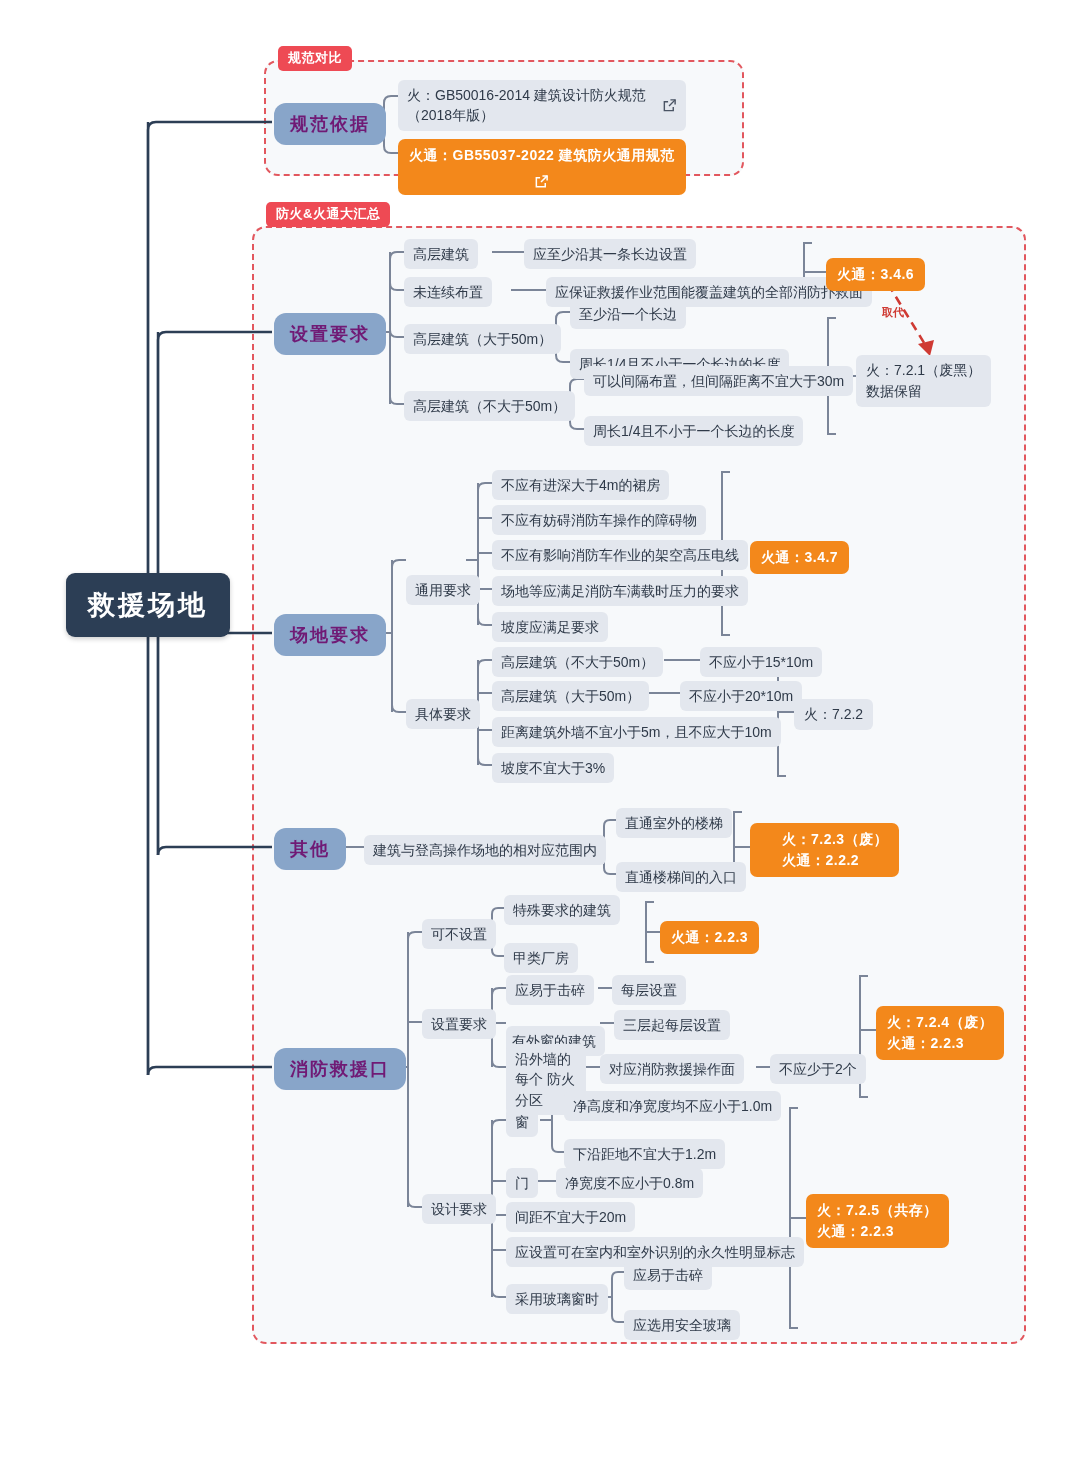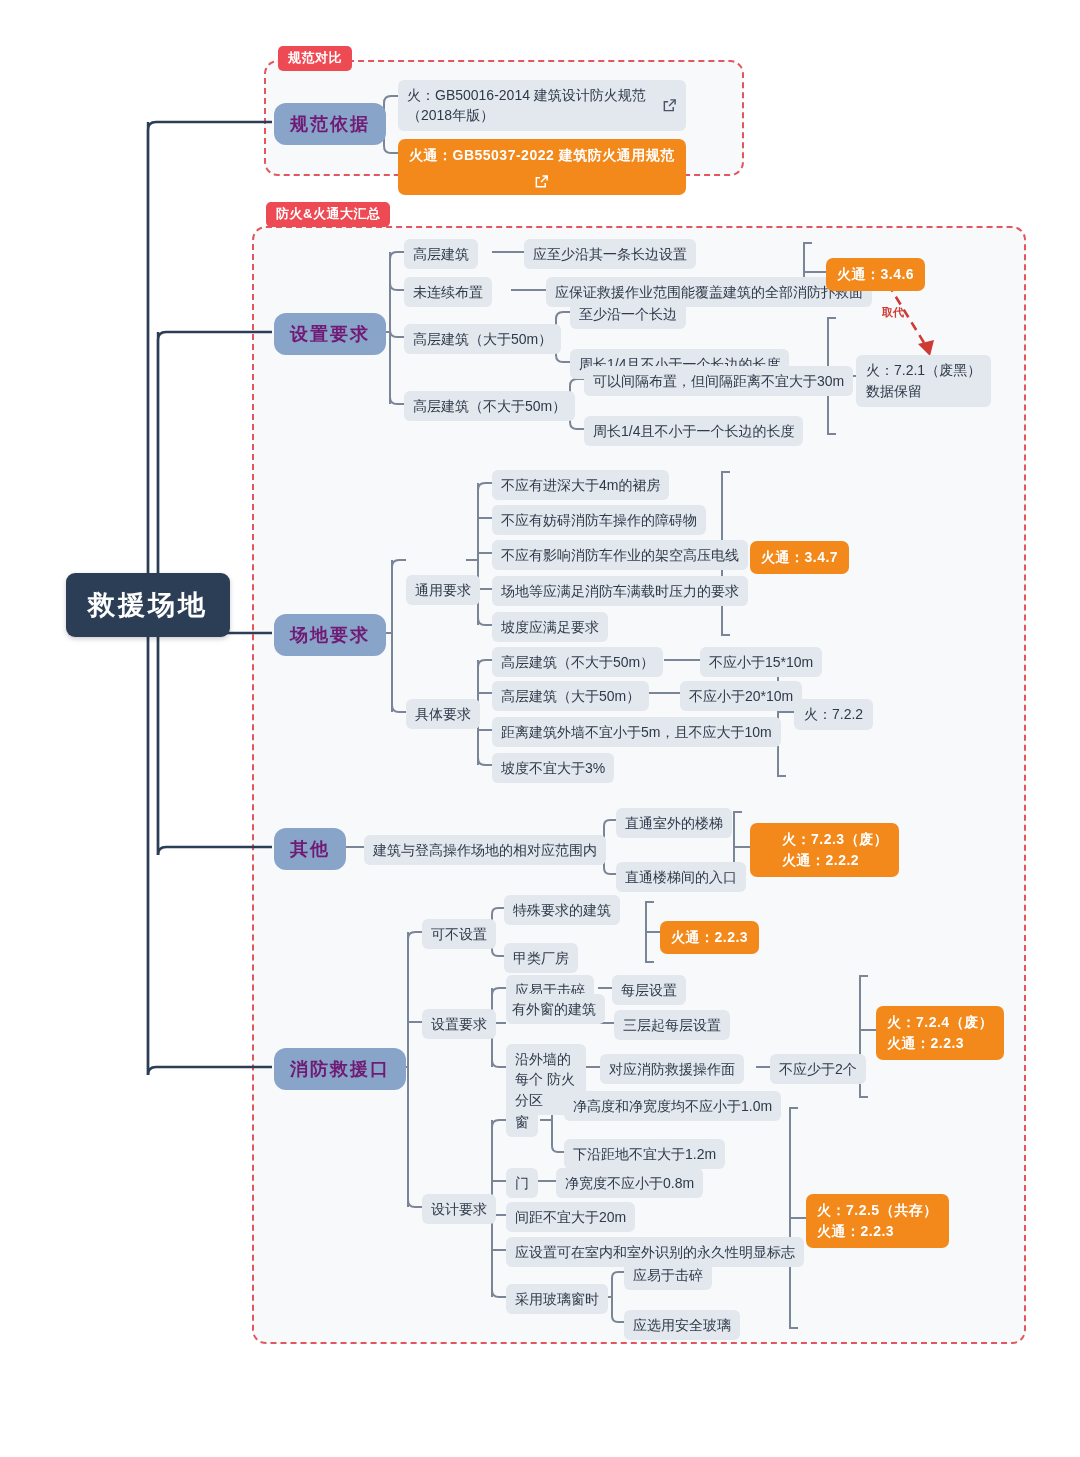--- a/index.html
+++ b/index.html
@@ -319,21 +319,21 @@
   <div class="node branch" style="left:274px;top:1048px;">消防救援口</div>
 
   <div class="node chip" style="left:422px;top:919px;">可不设置</div>
   <div class="node chip" style="left:504px;top:895px;">特殊要求的建筑</div>
   <div class="node chip" style="left:504px;top:943px;">甲类厂房</div>
   <div class="node badge" style="left:660px;top:921px;">火通：2.2.3</div>
 
   <div class="node chip" style="left:422px;top:1009px;">设置要求</div>
   <div class="node chip" style="left:506px;top:975px;">应易于击碎</div>
   <div class="node chip" style="left:612px;top:975px;">每层设置</div>
-  <div class="node chip" style="left:506px;top:994px;padding-left:6px;">有外窗的建筑</div>
+  <div class="node chip" style="left:506px;top:1026px;padding-left:6px;">有外窗的建筑</div>
   <div class="node chip" style="left:614px;top:1010px;">三层起每层设置</div>
   <div class="node chip two lbl-multi" style="left:506px;top:1044px;width:80px;">沿外墙的每个
 防火分区</div>
   <div class="node chip" style="left:600px;top:1054px;">对应消防救援操作面</div>
   <div class="node chip" style="left:770px;top:1054px;">不应少于2个</div>
   <div class="node badge lbl-multi" style="left:876px;top:1006px;">火：7.2.4（废）
 火通：2.2.3</div>
 
   <div class="node chip" style="left:422px;top:1194px;">设计要求</div>
   <div class="node chip" style="left:506px;top:1107px;">窗</div>

